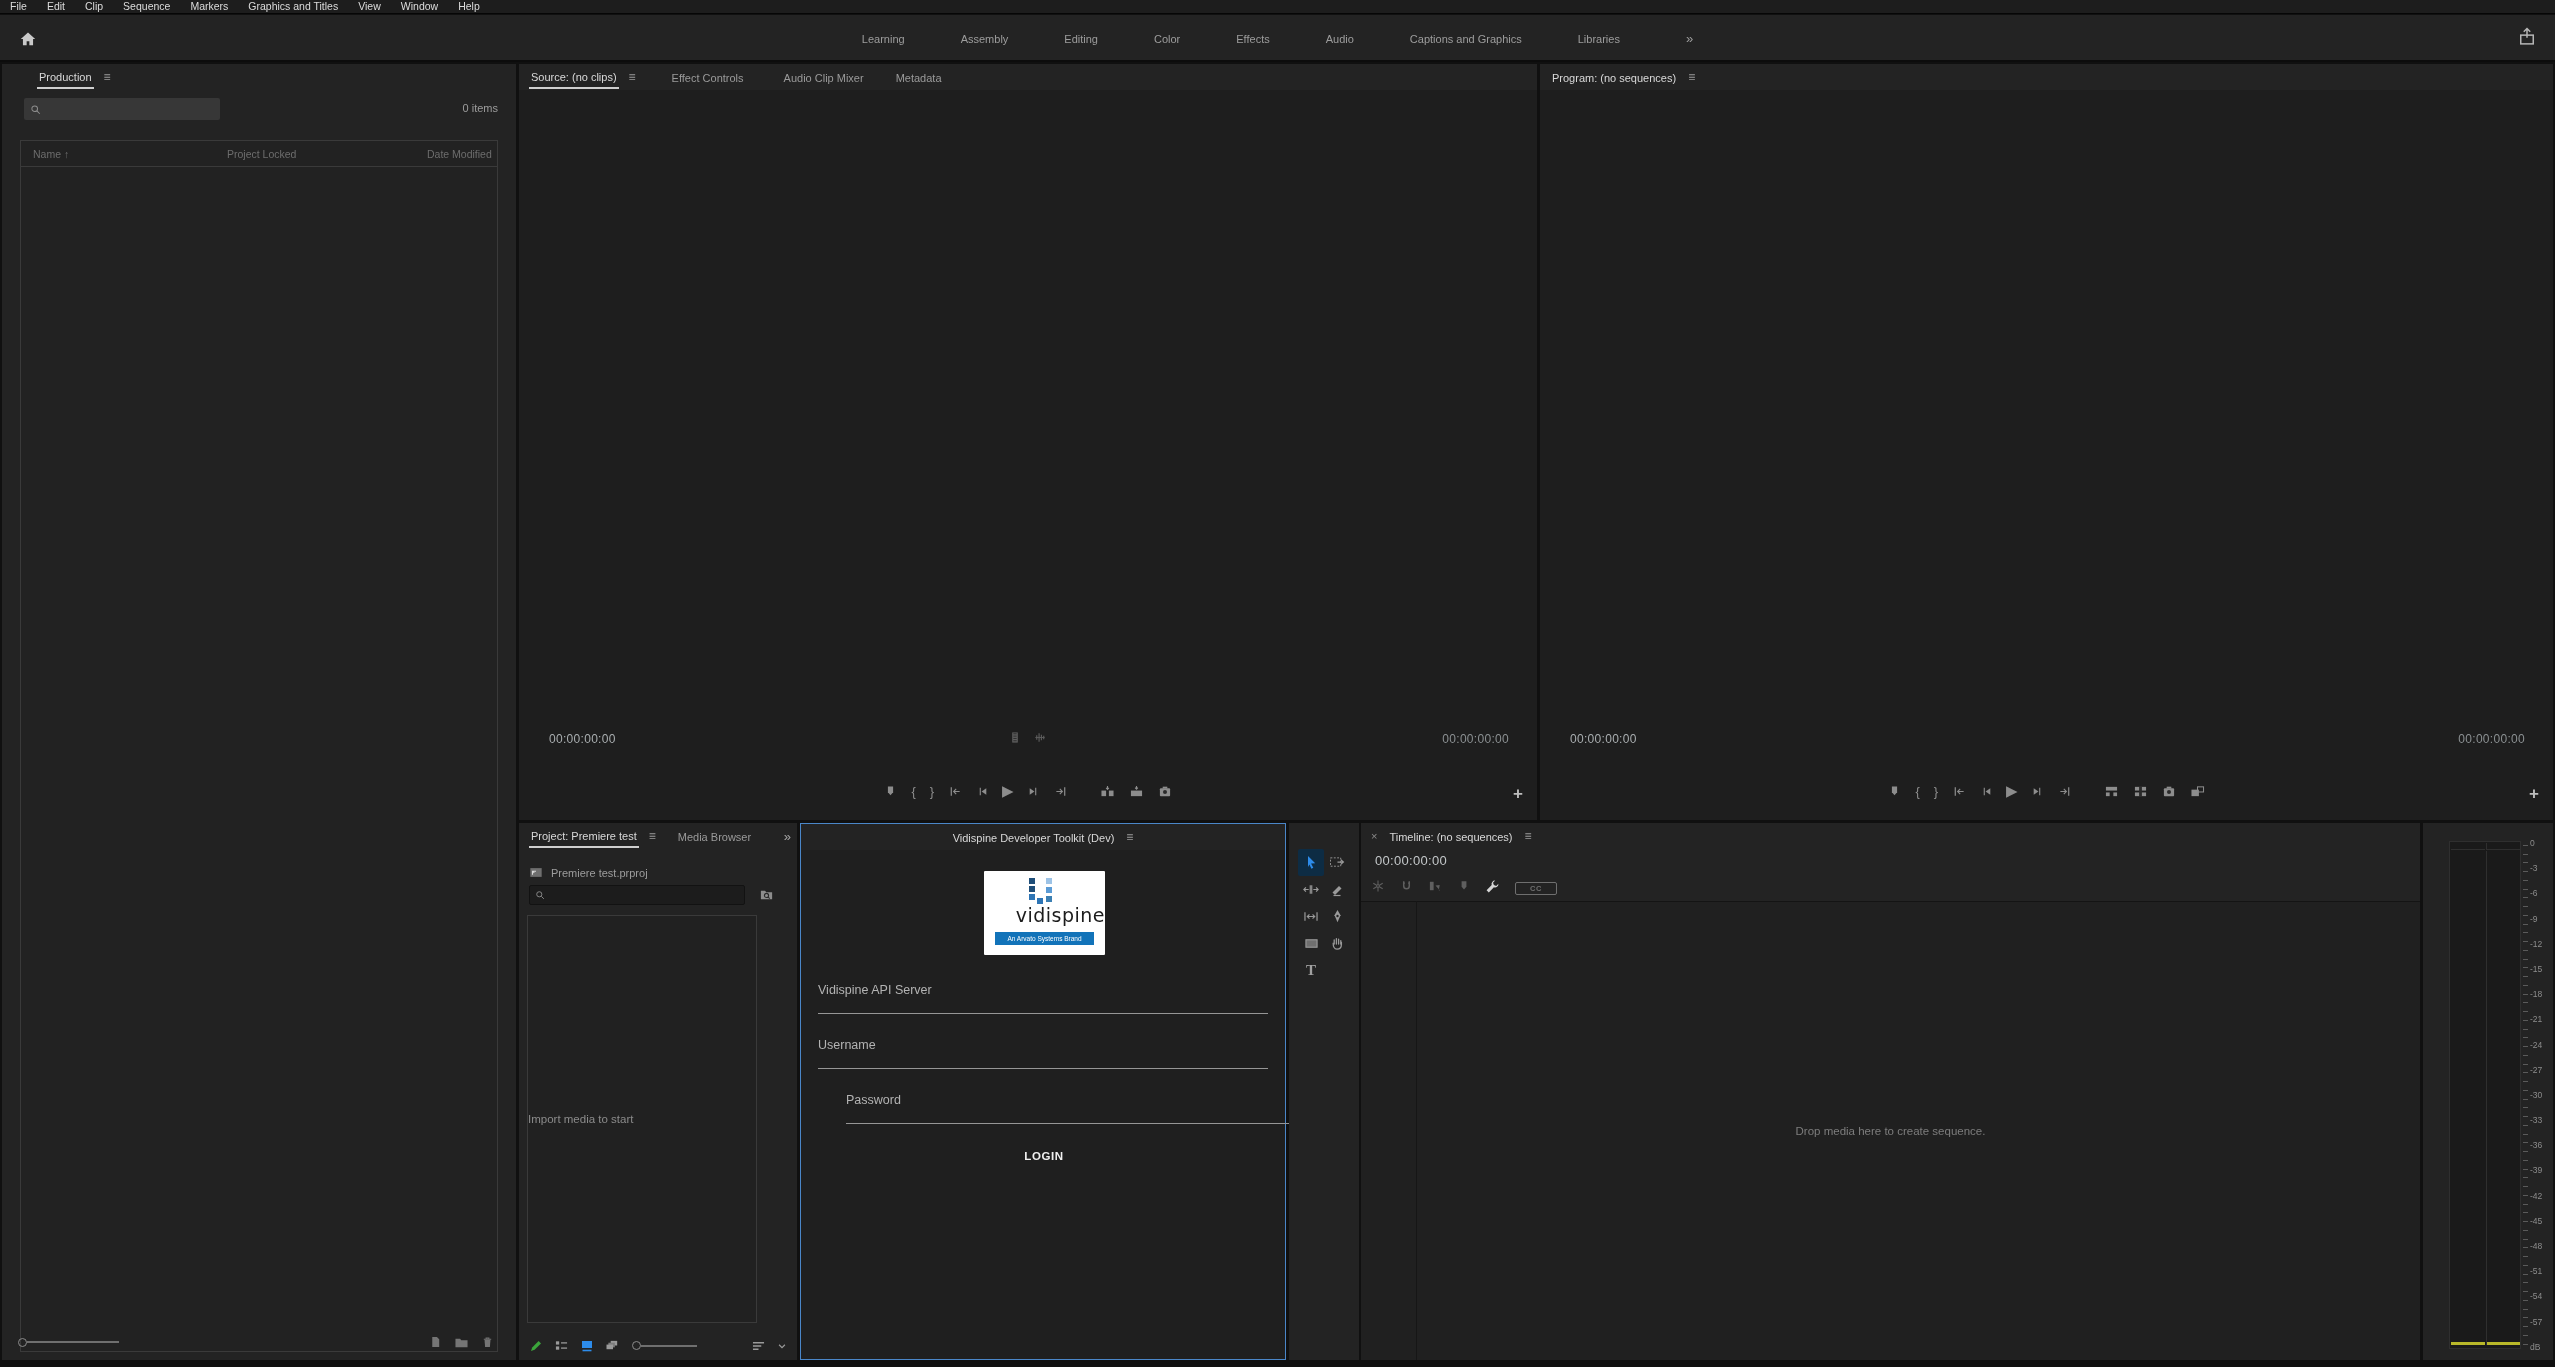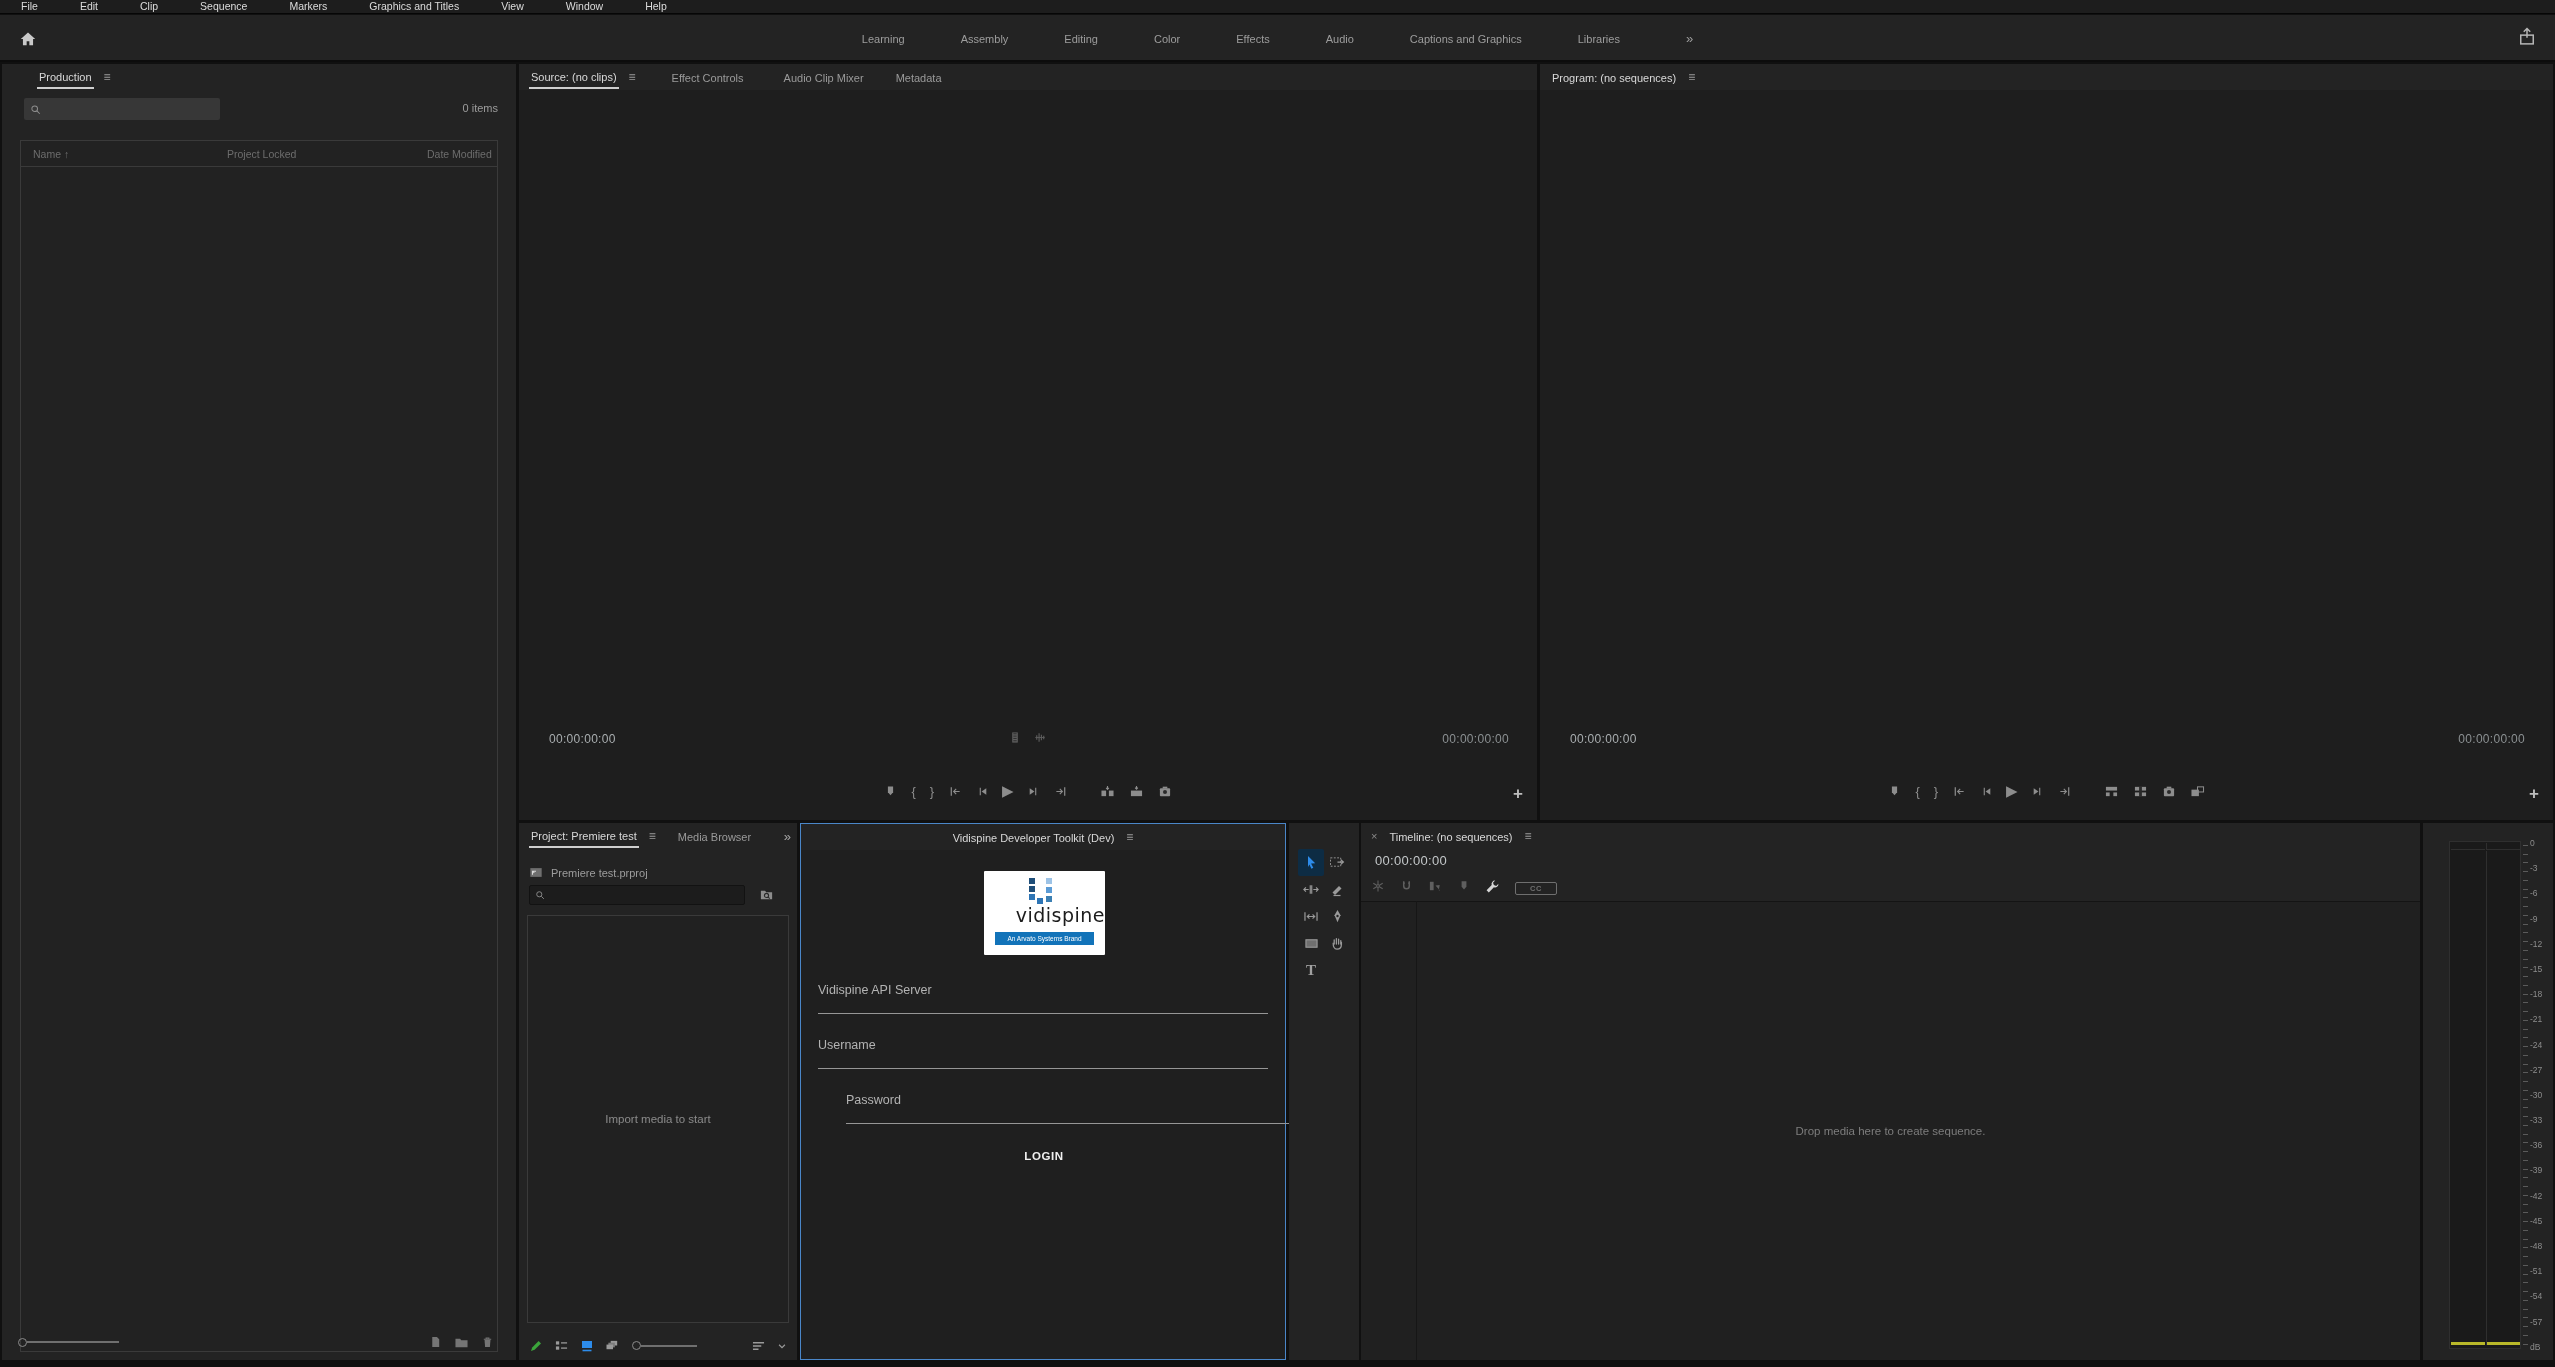--- a/index.html
+++ b/index.html
@@ -4,21 +4,21 @@
 <style>
   * { margin:0; padding:0; box-sizing:border-box; }
   html,body { width:2555px; height:1367px; background:#101010; overflow:hidden;
     font-family:"Liberation Sans", sans-serif; -webkit-font-smoothing:antialiased; }
   .abs { position:absolute; }
   #app { position:relative; width:2555px; height:1367px; background:#101010; }
 
   
   #menubar { left:0; top:0; width:2555px; height:14px; background:#1d1d1d;
     display:flex; align-items:center; gap:0; border-bottom:1px solid #060606; }
-  #menubar .mitem { color:#dcdcdc; font-size:10.5px; padding:0 21px; line-height:13px; cursor:default; }
+  #menubar .mitem { color:#dcdcdc; font-size:10.5px; padding:0 10px; line-height:13px; cursor:default; }
 
   
   #appheader { left:0; top:15px; width:2555px; height:47px; background:#232323; border-bottom:2px solid #0c0c0c; }
   #home-btn { left:16px; top:12px; width:24px; height:24px; display:flex; align-items:center; justify-content:center; }
   #workspaces { left:0; top:0; width:2555px; height:47px; display:flex; align-items:center; justify-content:center; gap:56px; }
   #workspaces .ws { color:#9d9d9d; font-size:11px; white-space:nowrap; }
   #ws-overflow { color:#9d9d9d; font-size:13px; margin-left:10px; }
   #share-btn { right:18px; top:12px; }
 
   
@@ -67,22 +67,22 @@
   
   #project { left:519px; top:823px; width:278px; height:537px; }
   #project .phead { position:relative; }
   #proj-overflow { position:absolute; right:6px; top:6px; color:#a5a5a5; font-size:13px; background:#232323; padding-left:6px; }
   #proj-filerow { left:10px; top:34px; width:260px; height:22px; display:flex; align-items:flex-end; gap:8px;
     color:#9d9d9d; font-size:11px; }
   #proj-search { left:10px; top:62px; width:216px; height:20px; background:#1c1c1c; border:1px solid #121212;
     border-radius:2px; display:flex; align-items:center; padding:0 5px; gap:5px; }
   #proj-search input { flex:1; background:transparent; border:0; outline:none; color:#cfcfcf; font-size:11px; width:100%; }
   #proj-searchfolder { left:234px; top:60px; }
-  #proj-list { left:8px; top:92px; width:262px; height:408px; border:1px solid #3a3a3a; background:#212121;
-    display:flex; align-items:center; justify-content:center; }
+  #proj-list { left:8px; top:92px; width:230px; height:408px; border:1px solid #3a3a3a; background:#212121;
+    display:flex; align-items:center; }
   #proj-empty { color:#8b8b8b; font-size:11.5px; }
   #proj-bottom { left:0; top:508px; width:278px; height:29px; display:flex; align-items:center; padding:0 10px; gap:11px; }
   #proj-bottom .spacer { flex:1; }
 
   
   #vidispine { left:800px; top:823px; width:486px; height:537px; border:1px solid #4a86c8; background:#1f1f1f; }
   #vidispine .phead { background:#232323;justify-content:center; }
   #vds-logo { left:183px; top:47px; width:121px; height:84px; background:#ffffff; border-radius:1px; }
   #vds-squares { left:45px; top:7px; width:34px; height:26px; }
   .sq { position:absolute; width:6px; height:6px; }

